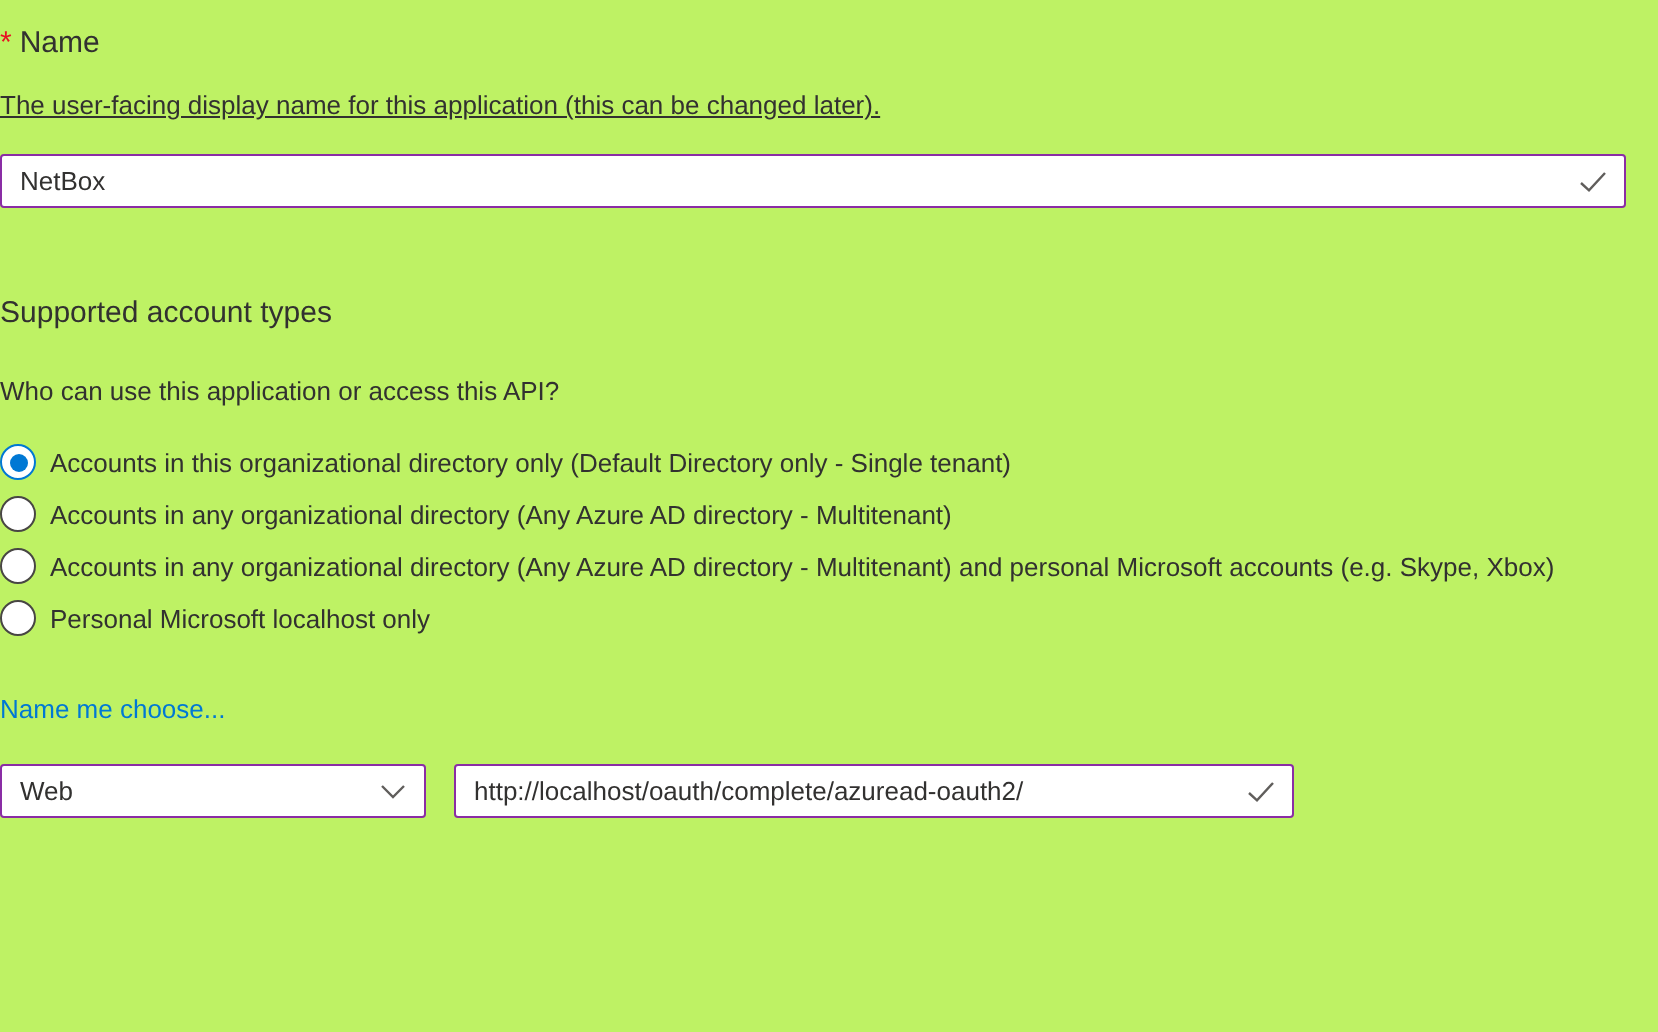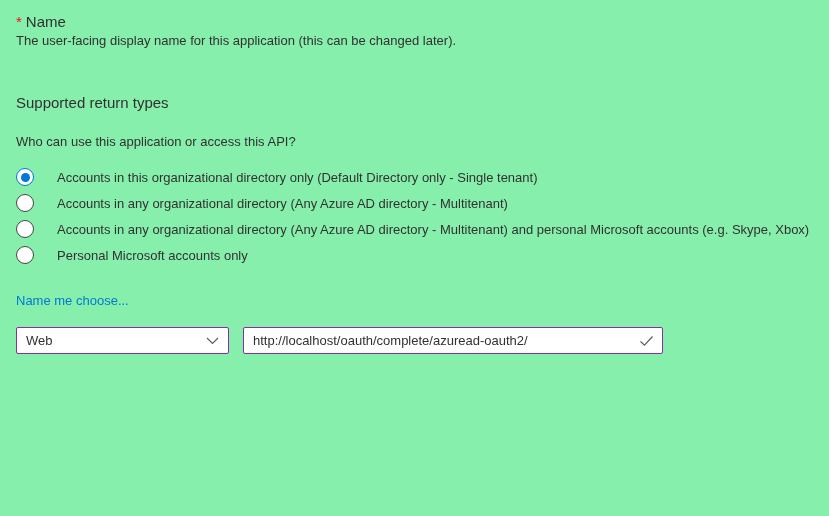--- a/index.html
+++ b/index.html
@@ -7,41 +7,41 @@
     padding: 0;
     background: #ffffff;
     font-family: "Liberation Sans", sans-serif;
     color: #323130;
   }
   .page {
     position: relative;
     width: 829px;
     height: 516px;
     box-sizing: border-box;
-    padding: 12px 16px 0 16px;
+    padding: 12px 16px 0 0;
     overflow: hidden;
-    background: #86efac;
+    background: #bef264;
   }
   .section-title {
     font-size: 15px;
     line-height: 20px;
     font-weight: 400;
     color: #323130;
     white-space: nowrap;
   }
   .required {
     color: #e81123;
     margin-right: 4px;
   }
   .body-text {
     font-size: 13px;
     line-height: 18px;
     color: #323130;
   }
-  .desc1 { white-space: nowrap; }
+  .desc1 { margin-top: 12px; white-space: nowrap; text-decoration: underline; }
   .field {
     position: relative;
     margin-top: 15px;
     height: 27px;
     box-sizing: border-box;
   }
   .text-input {
     box-sizing: border-box;
     width: 100%;
     height: 27px;
@@ -64,21 +64,20 @@
     pointer-events: none;
   }
   .h2-supported { margin-top: 43px; }
   .question { margin-top: 20px; white-space: nowrap; }
   .radio-list { margin-top: 13px; }
   .radio-row {
     display: flex;
     align-items: center;
     height: 26px;
     cursor: pointer;
-    gap: 16px;
   }
   .radio {
     box-sizing: border-box;
     width: 18px;
     height: 18px;
     border: 1px solid #484644;
     border-radius: 50%;
     margin-right: 7px;
     flex: 0 0 auto;
     position: relative;
@@ -147,42 +146,50 @@
 </head>
 <body>
 
 <div class="page">
 
   
   <div class="section-title"><span class="required">*</span><span>Name</span></div>
 
   <div class="body-text desc1">The user-facing display name for this application (this can be changed later).</div>
 
+  <div class="field">
+    <input class="text-input" type="text" value="NetBox" style="">
+    <span class="field-icon">
+      <svg width="15" height="12" viewBox="0 0 15 12">
+        <path d="M1.5 6.5 L5.5 10.2 L13.5 1.5" stroke="#605e5c" stroke-width="1.2" fill="none"></path>
+      </svg>
+    </span>
+  </div>
 
   
-  <div class="section-title h2-supported">Supported return types</div>
+  <div class="section-title h2-supported">Supported account types</div>
 
   <div class="body-text question">Who can use this application or access this API?</div>
 
   <div class="radio-list">
     <label class="radio-row">
       <span class="radio selected"></span>
       <span class="radio-label">Accounts in this organizational directory only (Default Directory only - Single tenant)</span>
     </label>
     <label class="radio-row">
       <span class="radio"></span>
       <span class="radio-label">Accounts in any organizational directory (Any Azure AD directory - Multitenant)</span>
     </label>
     <label class="radio-row">
       <span class="radio"></span>
       <span class="radio-label">Accounts in any organizational directory (Any Azure AD directory - Multitenant) and personal Microsoft accounts (e.g. Skype, Xbox)</span>
     </label>
     <label class="radio-row">
       <span class="radio"></span>
-      <span class="radio-label">Personal Microsoft accounts only</span>
+      <span class="radio-label">Personal Microsoft localhost only</span>
     </label>
   </div>
 
   <a class="help-link" href="#">Name me choose...</a>
 
   
 
 
   <div class="redirect-row">
     <div class="select-box">

